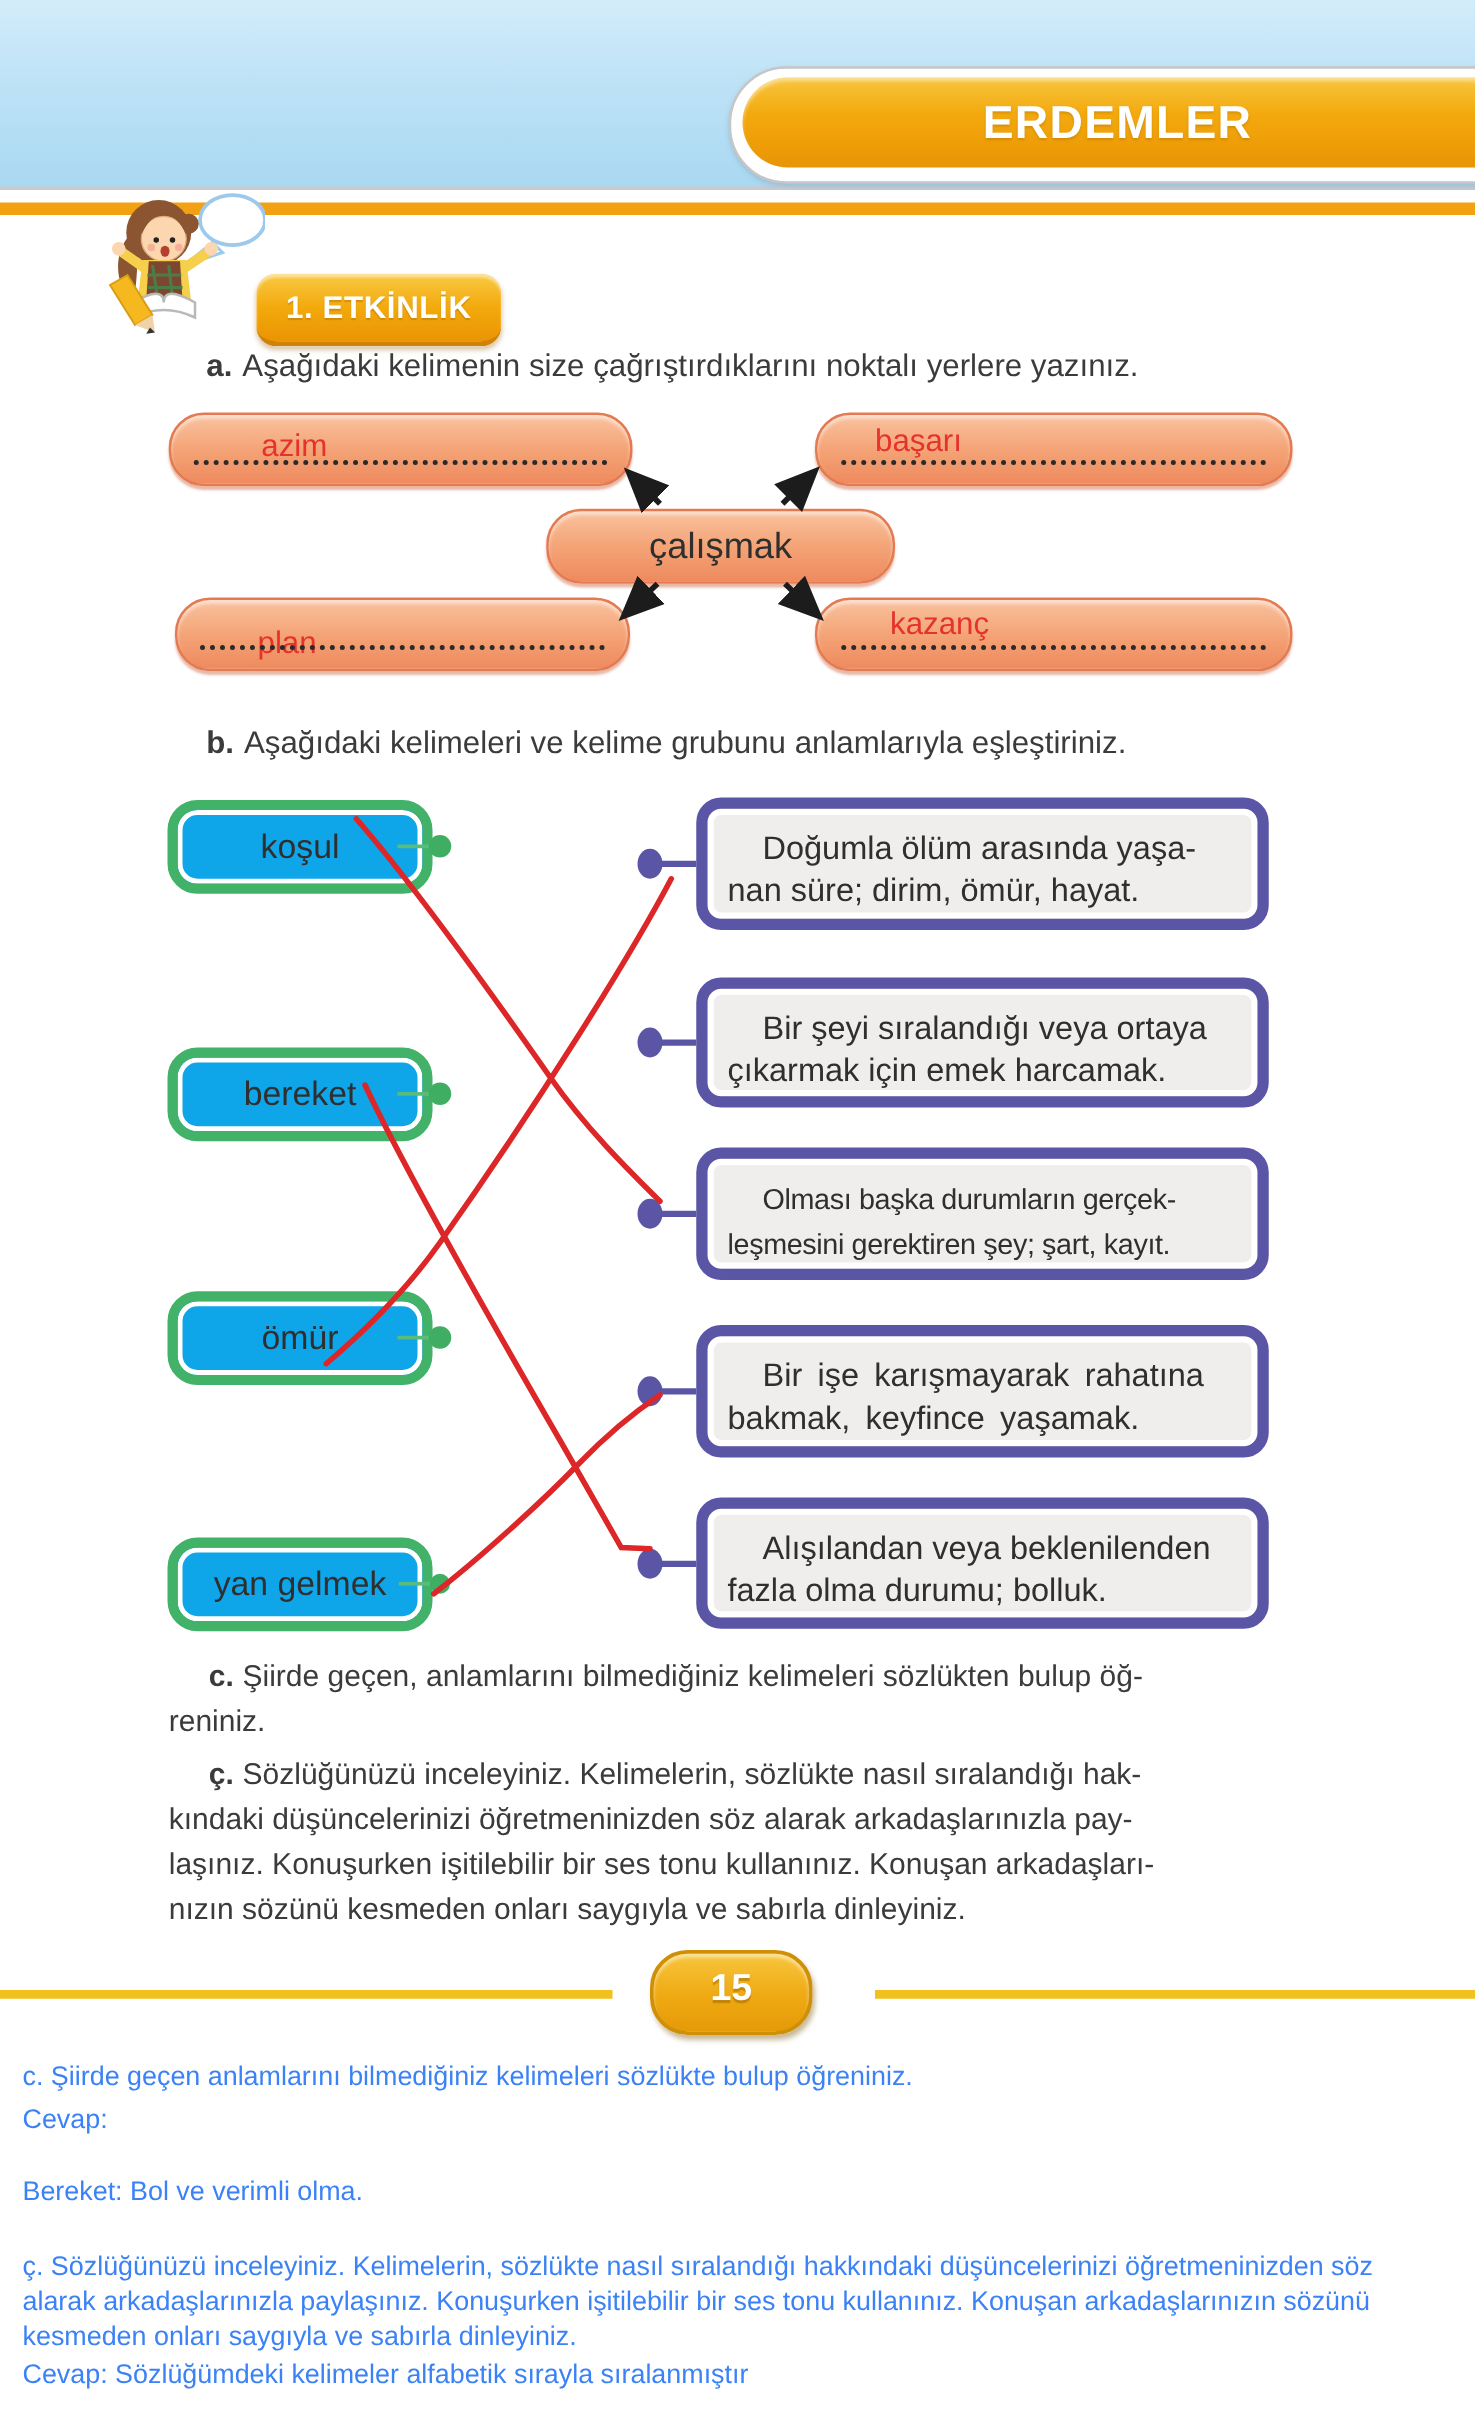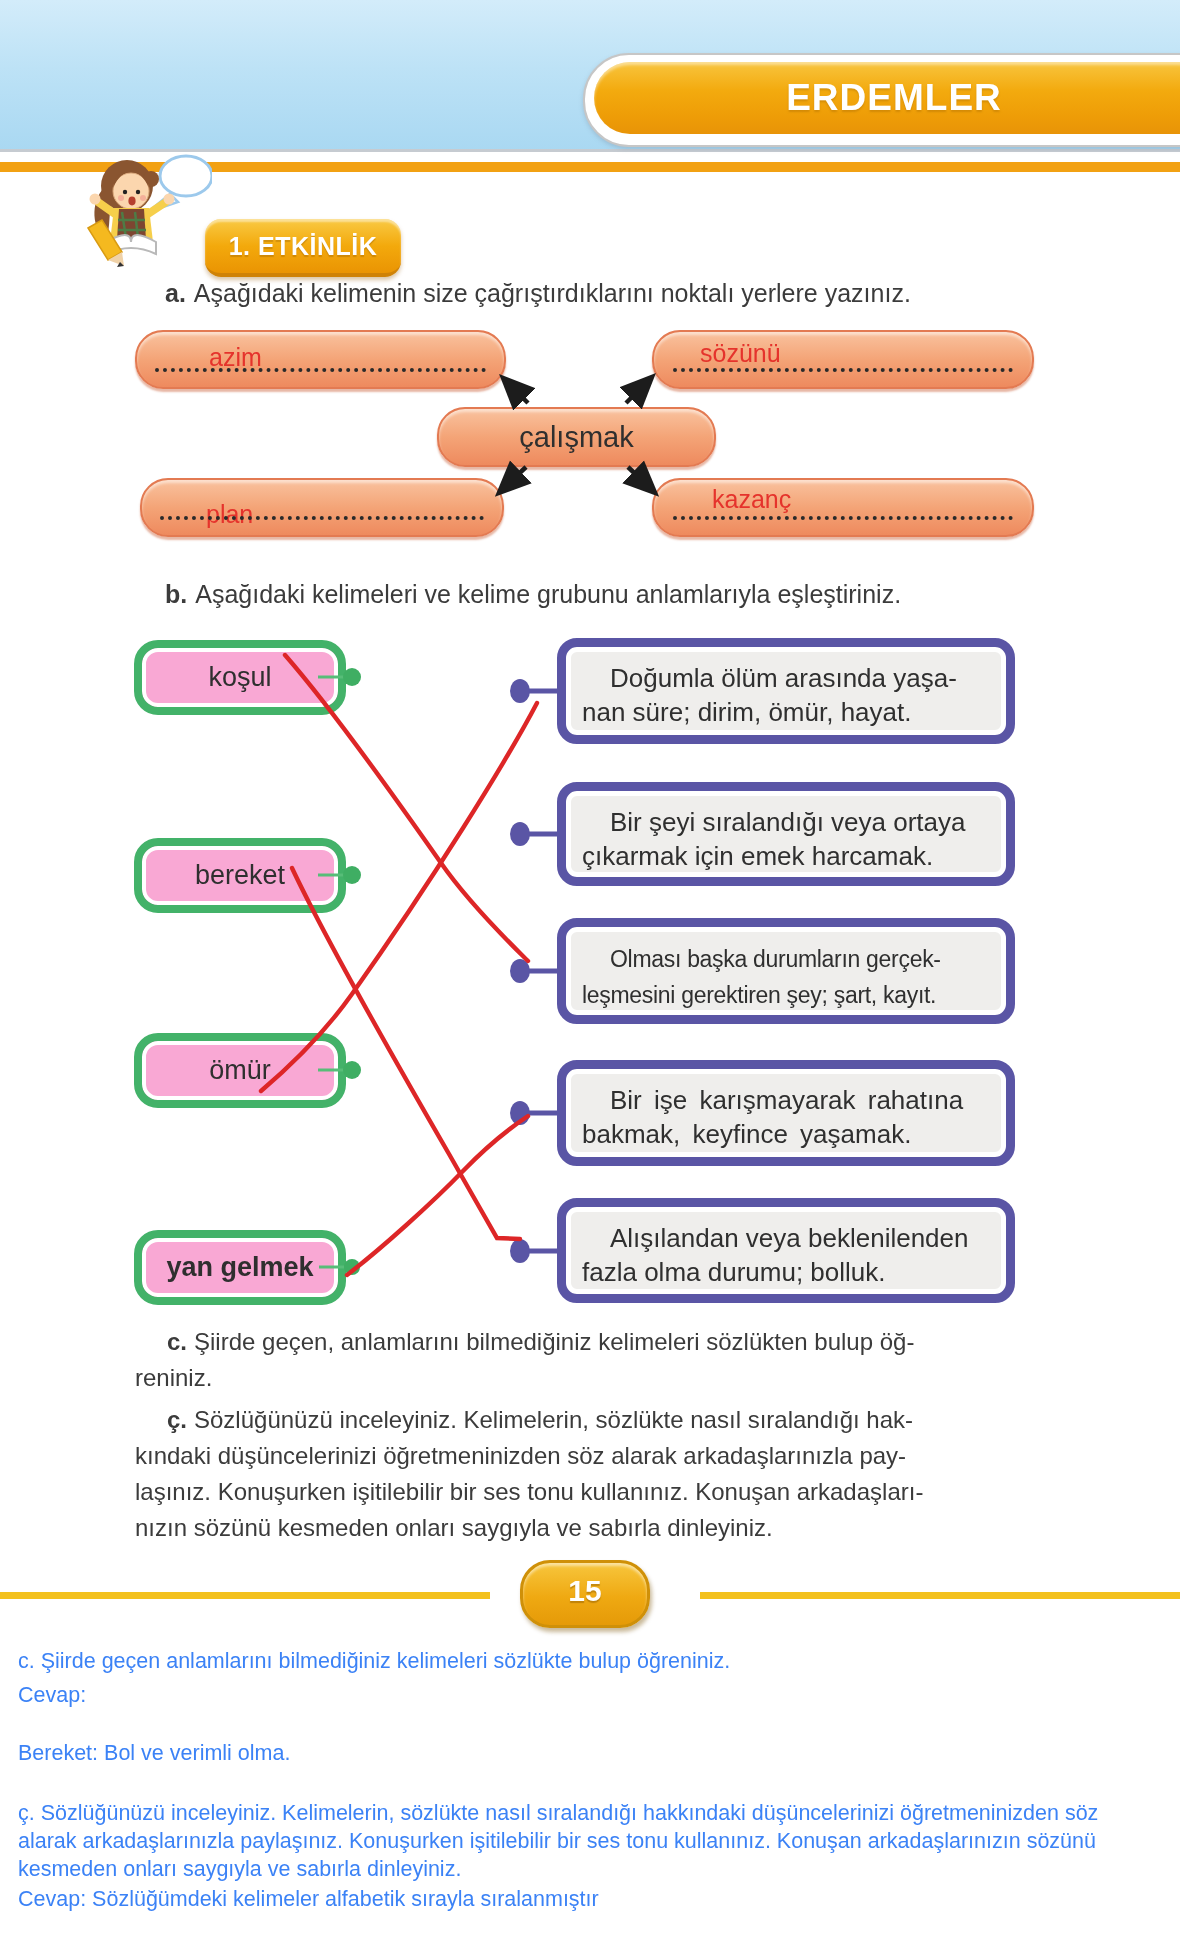--- a/index.html
+++ b/index.html
@@ -48,25 +48,25 @@
   .cword{display:block;width:100%;text-align:center;line-height:56px;font-size:29px;color:#2f2f2f;}
   .dots{position:absolute;left:5%;right:5%;bottom:15px;border-bottom:4px dotted #2a2a2a;}
   .hand{position:absolute;font-size:25px;color:#e5332c;}
   .hand-azim{left:72px;top:11px;}
   .hand-basari{left:46px;top:7px;}
   .hand-plan{left:64px;top:20px;}
   .hand-kazanc{left:58px;top:5px;}
 
   
   .wbox{position:absolute;left:134px;width:212px;height:75px;box-sizing:border-box;
-        border:8px solid #43b269;border-radius:24px;background:#f9a8d4;
+        border:8px solid #43b269;border-radius:24px;background:#0ea5e9;
         box-shadow:inset 0 0 0 4px #ffffff;}
   .wbox span{display:flex;width:100%;height:100%;align-items:center;justify-content:center;
         font-size:27px;color:#2f2f2f;}
-  .w1{top:640px;} .w2{top:838px;} .w3{top:1033px;} .w4{top:1230px;font-weight:bold;}
+  .w1{top:640px;} .w2{top:838px;} .w3{top:1033px;} .w4{top:1230px;}
 
   .dbox{position:absolute;left:557px;width:458px;box-sizing:border-box;
         border:9px solid #5a55a5;border-radius:20px;background:#efeeec;
         box-shadow:inset 0 0 0 5px #ffffff;padding:14px 16px;}
   .dline{font-size:26px;line-height:34px;color:#2f2f2f;}
   .ind{text-indent:28px;}
   .d1{top:638px;height:106px;} .d2{top:782px;height:104px;}
   .d3{top:918px;height:106px;} .d4{top:1060px;height:106px;} .d5{top:1198px;height:105px;}
   .d3 .dline{font-size:23px;letter-spacing:-0.3px;line-height:36px;}
   .d4 .dline{word-spacing:5px;}
@@ -154,21 +154,21 @@
 
   <div class="instr instr-a">
     <span class="lbl">a.</span><span>Aşağıdaki kelimenin size çağrıştırdıklarını noktalı yerlere yazınız.</span>
   </div>
 
   <div class="pill pill-tl">
     <span class="hand hand-azim">azim</span>
     <div class="dots"></div>
   </div>
   <div class="pill pill-tr">
-    <span class="hand hand-basari">sözünü</span>
+    <span class="hand hand-basari">başarı</span>
     <div class="dots"></div>
   </div>
   <div class="pill pill-c">
     <span class="cword">çalışmak</span>
   </div>
   <div class="pill pill-bl">
     <span class="hand hand-plan">plan</span>
     <div class="dots"></div>
   </div>
   <div class="pill pill-br">

